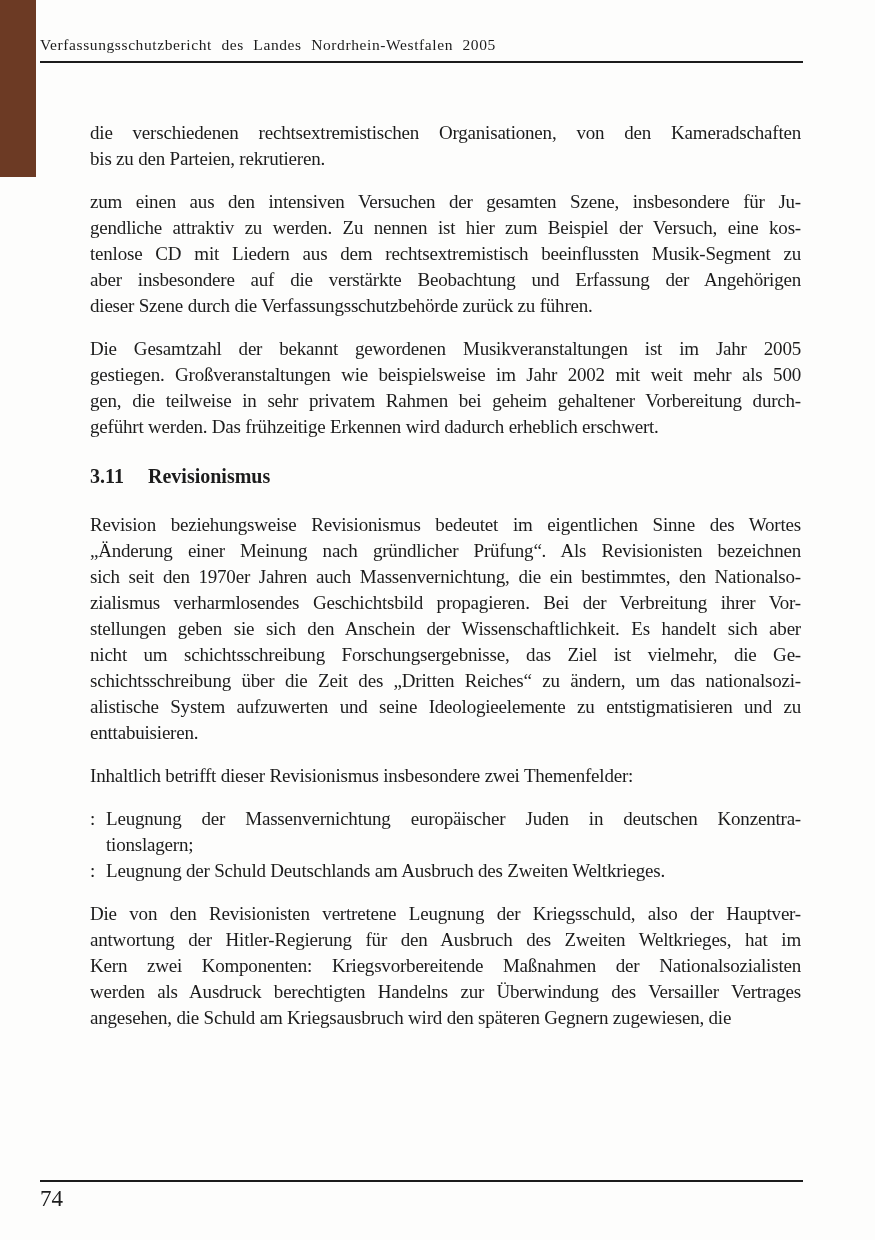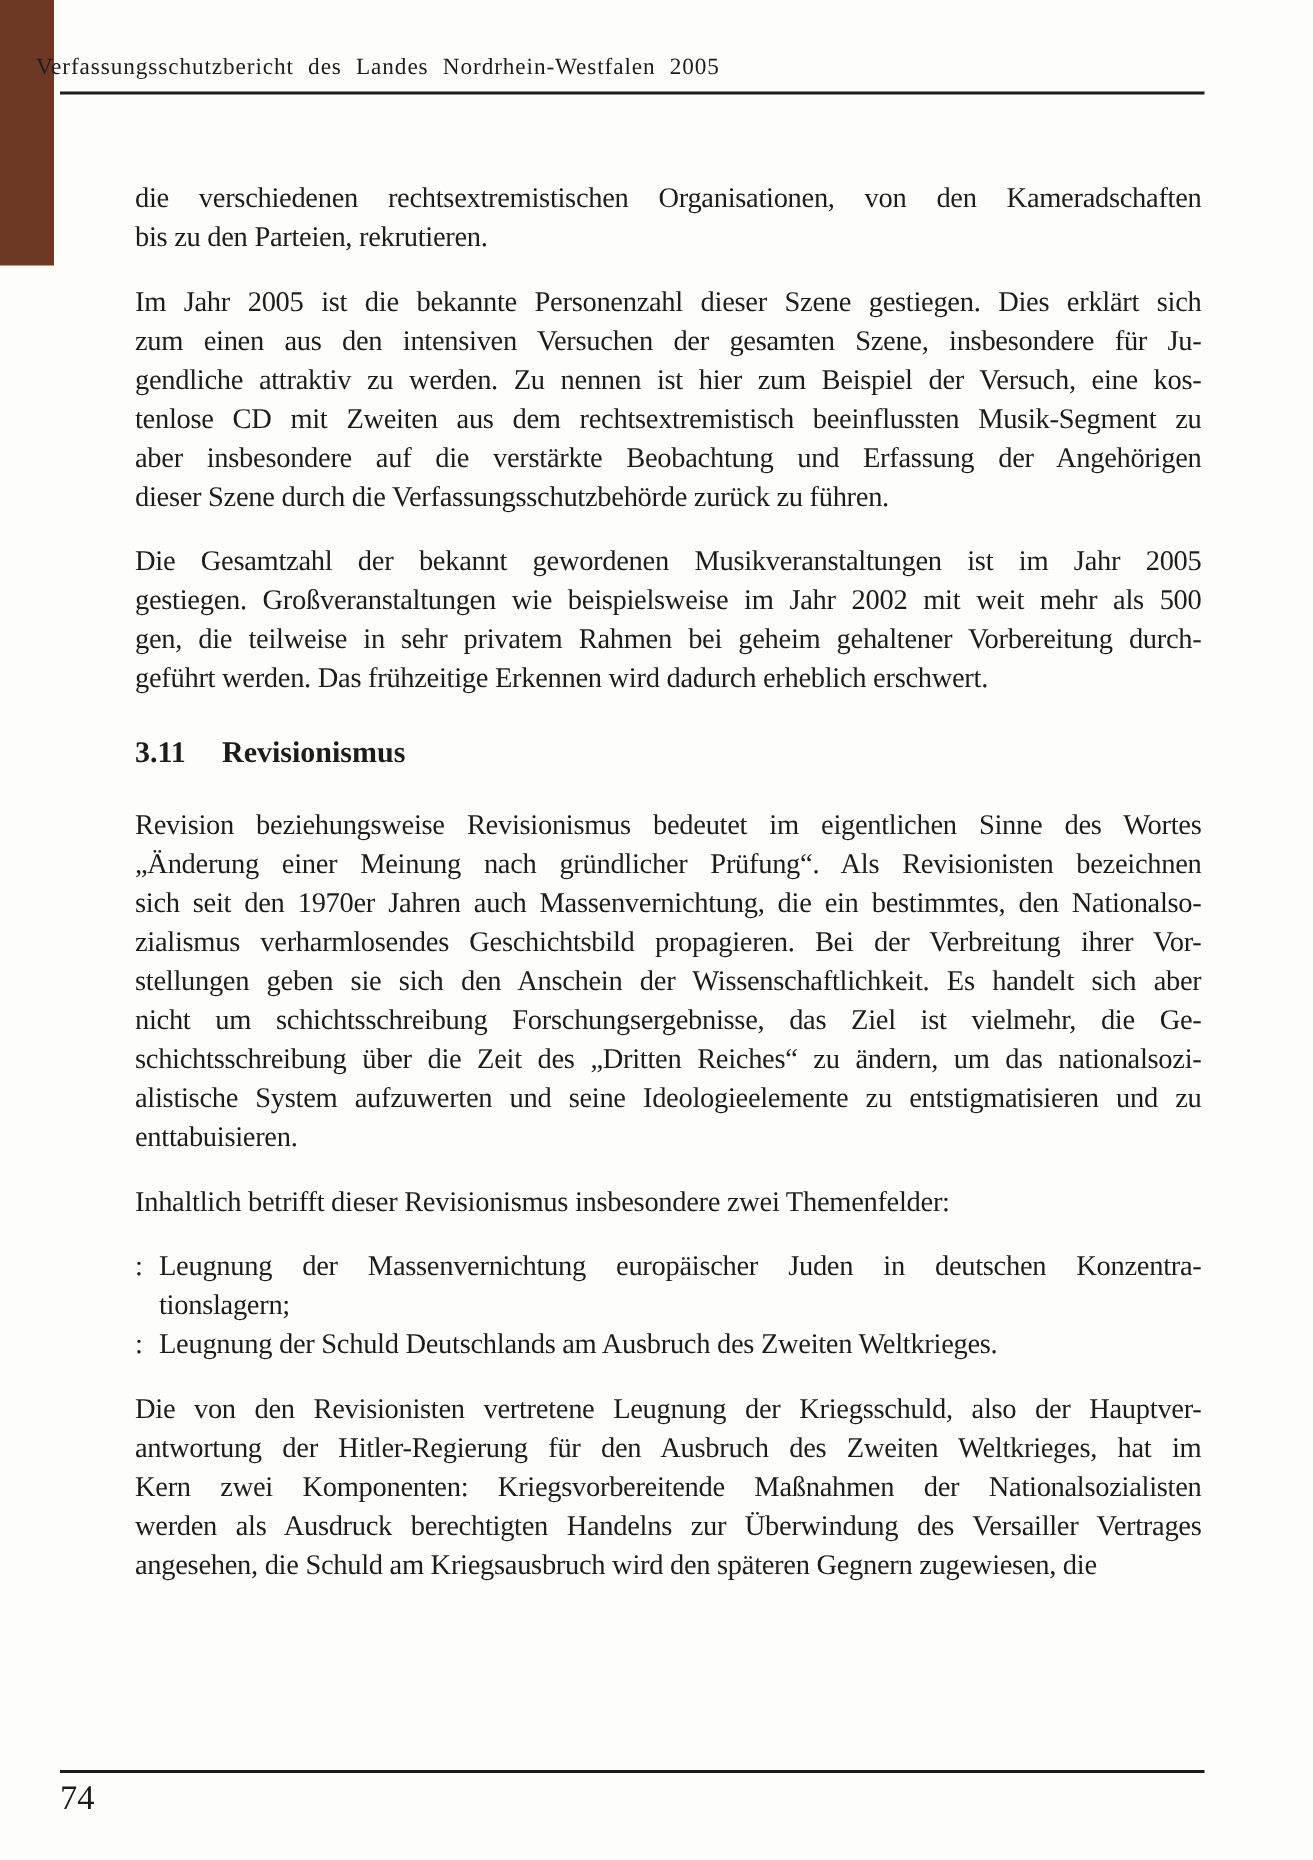--- a/index.html
+++ b/index.html
@@ -14,21 +14,21 @@
     color: #1c1c1c;
     overflow: hidden;
   }
   .accent-bar {
     position: absolute;
     left: 0; top: 0;
     width: 36px; height: 177px;
   }
   .running-head {
     position: absolute;
-    left: 24px; top: 36px;
+    left: 40px; top: 36px;
     font-size: 15.5px;
     letter-spacing: 0.6px;
     word-spacing: 5px;
     white-space: nowrap;
   }
   .head-rule {
     position: absolute;
     left: 40px; top: 61px;
     width: 763px; height: 2px;
     background: #1c1c1c;
@@ -84,24 +84,23 @@
 
   <div class="running-head">Verfassungsschutzbericht des Landes Nordrhein-Westfalen 2005</div>
   <div class="head-rule"></div>
 
   <div class="content">
       <div class="para">
         <div class="line jl">die verschiedenen rechtsextremistischen Organisationen, von den Kameradschaften</div>
         <div class="line">bis zu den Parteien, rekrutieren.</div>
       </div>
       <div class="para">
-        <div class="line jl">Im Jahr 2005 ist die bekannte Personenzahl dieser Szene gestiegen. Dies erklärt sich</div>
         <div class="line jl">zum einen aus den intensiven Versuchen der gesamten Szene, insbesondere für Ju-</div>
         <div class="line jl">gendliche attraktiv zu werden. Zu nennen ist hier zum Beispiel der Versuch, eine kos-</div>
-        <div class="line jl">tenlose CD mit Zweiten aus dem rechtsextremistisch beeinflussten Musik-Segment zu</div>
+        <div class="line jl">tenlose CD mit Liedern aus dem rechtsextremistisch beeinflussten Musik-Segment zu</div>
         <div class="line jl">aber insbesondere auf die verstärkte Beobachtung und Erfassung der Angehörigen</div>
         <div class="line">dieser Szene durch die Verfassungsschutzbehörde zurück zu führen.</div>
       </div>
       <div class="para">
         <div class="line jl">Die Gesamtzahl der bekannt gewordenen Musikveranstaltungen ist im Jahr 2005</div>
         <div class="line jl">gestiegen. Großveranstaltungen wie beispielsweise im Jahr 2002 mit weit mehr als 500</div>
         <div class="line jl">gen, die teilweise in sehr privatem Rahmen bei geheim gehaltener Vorbereitung durch-</div>
         <div class="line">geführt werden. Das frühzeitige Erkennen wird dadurch erheblich erschwert.</div>
       </div>
       <div class="heading"><span class="h-num">3.11</span><span class="h-title">Revisionismus</span></div>

